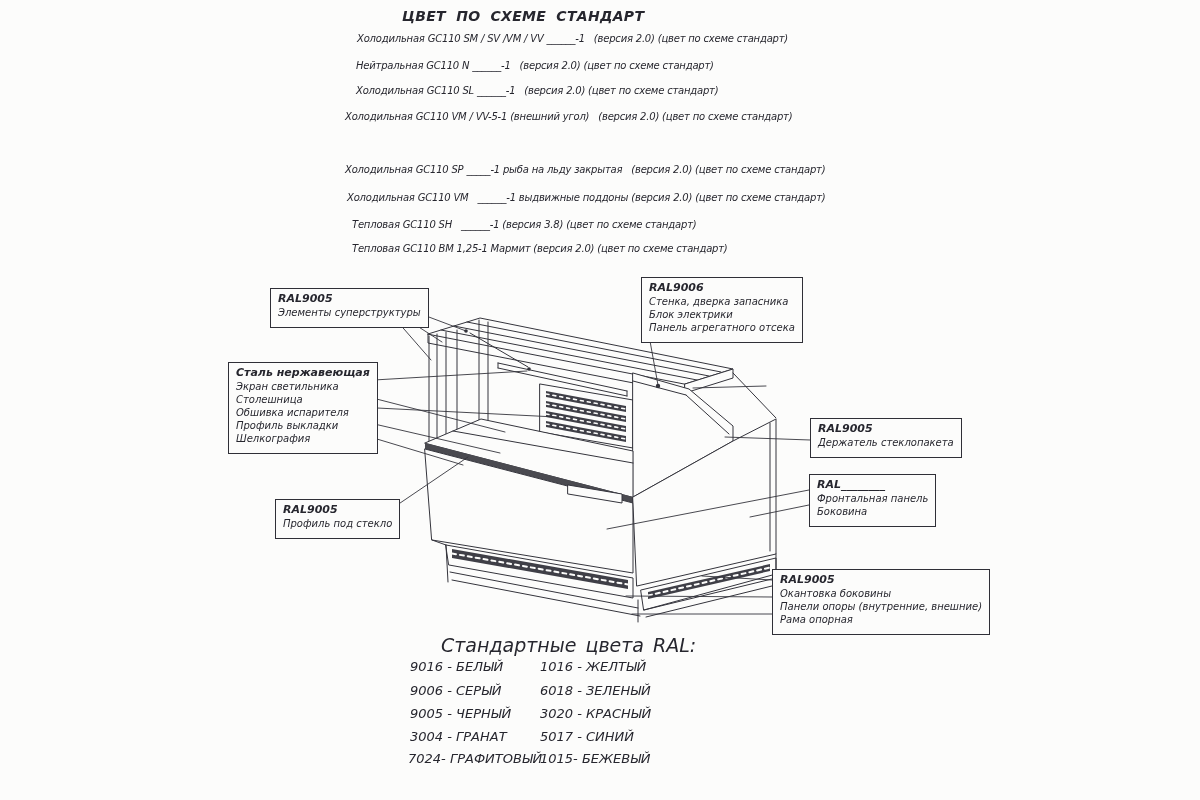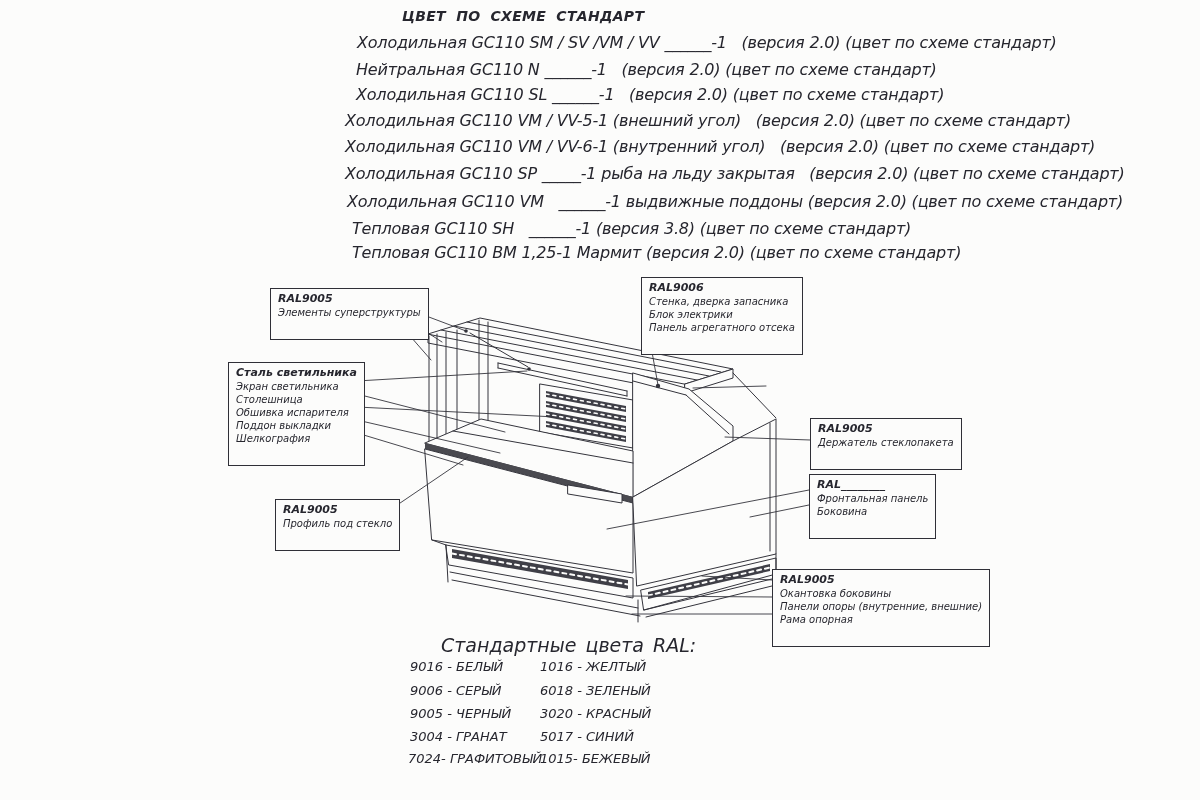--- a/index.html
+++ b/index.html
@@ -1,41 +1,40 @@
 <!DOCTYPE html>
 <html><head>
 <meta charset="utf-8">
 <style>
   html,body{margin:0;padding:0;background:#e8e8e6;}
   .page{position:relative;width:1200px;height:800px;margin:0 auto;background:#fcfcfb;
         font-family:"DejaVu Sans",sans-serif;color:#26262e;overflow:hidden;}
   .cad{font-style:italic;}
   .title{position:absolute;left:402px;top:8px;font-size:14px;font-weight:bold;
          word-spacing:5px;letter-spacing:.3px;white-space:pre;}
-  .pline{position:absolute;font-size:16px;letter-spacing:-.2px;white-space:pre;}
+  .pline{position:absolute;font-size:10px;letter-spacing:-.2px;white-space:pre;}
   .drawing{position:absolute;left:0;top:0;}
   .callout{position:absolute;border:1.5px solid #2f2f37;background:#fcfcfb;
-           padding:3px 7px 20px;white-space:nowrap;line-height:1.3;}
+           padding:3px 7px 8px;white-space:nowrap;line-height:1.3;}
   .co-title{font-size:11px;font-weight:bold;}
   .co-line{font-size:10px;}
   .ral-heading{position:absolute;left:441px;top:634px;font-size:19px;word-spacing:3px;}
   .ral-item{position:absolute;font-size:13px;white-space:pre;text-align:right;}
 </style>
 </head>
 <body>
 
 <div class="page">
 
   <div class="title cad">ЦВЕТ ПО СХЕМЕ СТАНДАРТ</div>
 
   <div class="pline cad" style="left:357px;top:33px">Холодильная GC110 SM / SV /VM / VV ______-1   (версия 2.0) (цвет по схеме стандарт)</div>
   <div class="pline cad" style="left:356px;top:60px">Нейтральная GC110 N ______-1   (версия 2.0) (цвет по схеме стандарт)</div>
   <div class="pline cad" style="left:356px;top:85px">Холодильная GC110 SL ______-1   (версия 2.0) (цвет по схеме стандарт)</div>
   <div class="pline cad" style="left:345px;top:111px">Холодильная GC110 VM / VV-5-1 (внешний угол)   (версия 2.0) (цвет по схеме стандарт)</div>
-  <div class="pline cad" style="left:345px;top:137px">Холодильная GC110 VM / VV-6-1 (внутренний угол)   (версия 2.0) (цвет по схеме стандарт)</div>
   <div class="pline cad" style="left:345px;top:164px">Холодильная GC110 SP _____-1 рыба на льду закрытая   (версия 2.0) (цвет по схеме стандарт)</div>
   <div class="pline cad" style="left:347px;top:192px">Холодильная GC110 VM   ______-1 выдвижные поддоны (версия 2.0) (цвет по схеме стандарт)</div>
   <div class="pline cad" style="left:352px;top:219px">Тепловая GC110 SH   ______-1 (версия 3.8) (цвет по схеме стандарт)</div>
   <div class="pline cad" style="left:352px;top:243px">Тепловая GC110 BM 1,25-1 Мармит (версия 2.0) (цвет по схеме стандарт)</div>
 
   <svg class="drawing" width="1200" height="800" viewBox="0 0 1200 800">
     <g stroke="#34343c" stroke-width="1" fill="none" stroke-linejoin="round" stroke-linecap="round">
 
       <polygon points="428,334 480,318 733,369 685,384" fill="#fcfcfb"></polygon>
       <line x1="441" y1="330" x2="697" y2="380"></line>
@@ -138,25 +137,25 @@
   </div>
 
   <div class="callout" style="left:641px;top:277px">
     <div class="co-title cad">RAL9006</div>
     <div class="co-line cad">Стенка, дверка запасника</div>
     <div class="co-line cad">Блок электрики</div>
     <div class="co-line cad">Панель агрегатного отсека</div>
   </div>
 
   <div class="callout" style="left:228px;top:362px">
-    <div class="co-title cad">Сталь светильника</div>
+    <div class="co-title cad">Сталь нержавеющая</div>
     <div class="co-line cad">Экран светильника</div>
     <div class="co-line cad">Столешница</div>
     <div class="co-line cad">Обшивка испарителя</div>
-    <div class="co-line cad">Поддон выкладки</div>
+    <div class="co-line cad">Профиль выкладки</div>
     <div class="co-line cad">Шелкография</div>
   </div>
 
 
   <div class="callout" style="left:810px;top:418px">
     <div class="co-title cad">RAL9005</div>
     <div class="co-line cad">Держатель стеклопакета</div>
   </div>
 
   <div class="callout" style="left:809px;top:474px">

